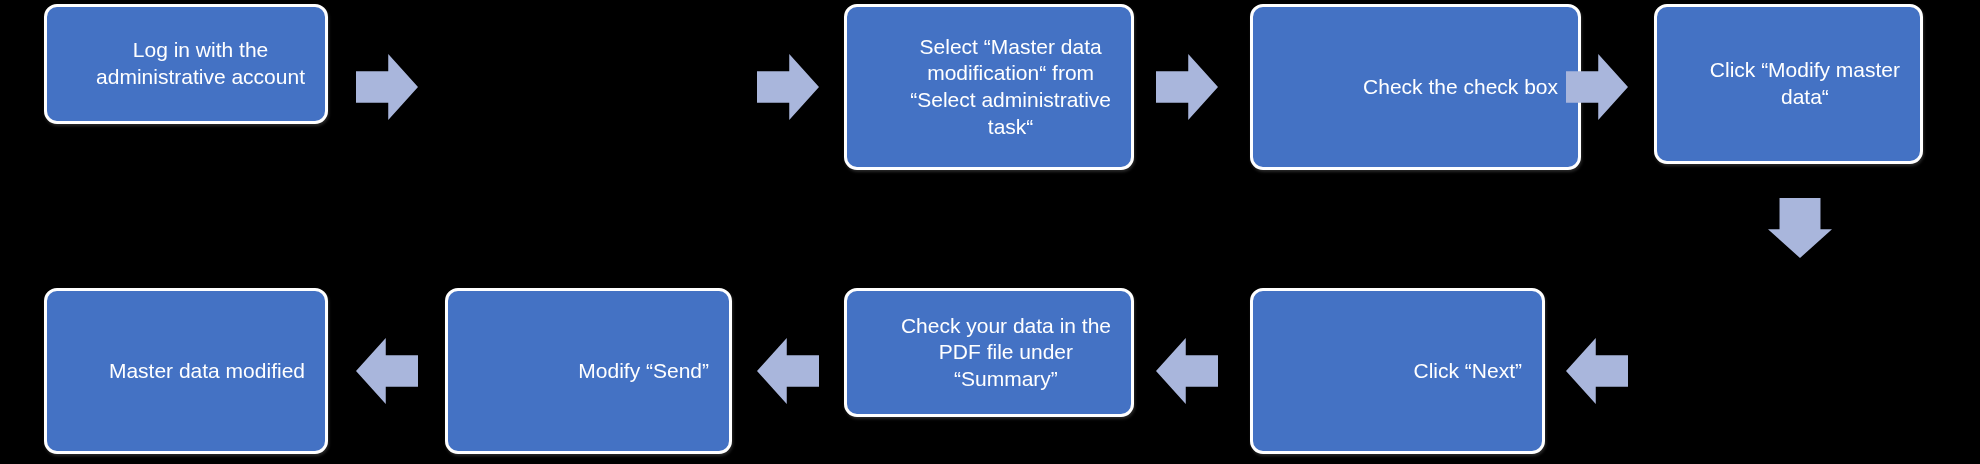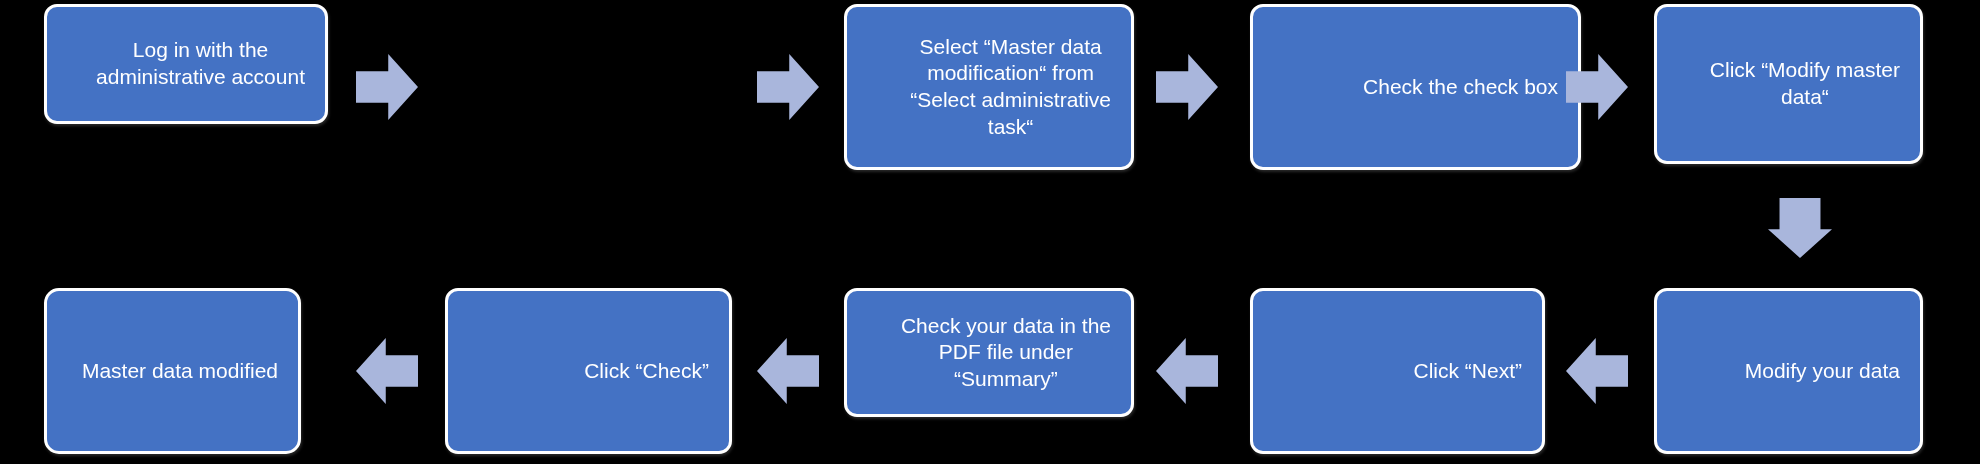--- a/index.html
+++ b/index.html
@@ -64,35 +64,32 @@
 task“</span>
   </div>
   <div class="flow-box" style="left:1250px; top:4px; width:331px; height:166px;">
     <span class="box-label">Check the check box</span>
   </div>
   <div class="flow-box" style="left:1654px; top:4px; width:269px; height:160px;">
     <span class="box-label">Click “Modify master
 data“</span>
   </div>
 
-  <div class="flow-box" style="left:1654px; top:288px; width:269px; height:166px;">
-    <span class="box-label">Modify your data</span>
-  </div>
   <div class="flow-box" style="left:1250px; top:288px; width:295px; height:166px;">
     <span class="box-label">Click “Next”</span>
   </div>
   <div class="flow-box" style="left:844px;  top:288px; width:290px; height:129px;">
     <span class="box-label">Check your data in the
 PDF file under
 “Summary”</span>
   </div>
   <div class="flow-box" style="left:445px;  top:288px; width:287px; height:166px;">
-    <span class="box-label">Click “Check”</span>
+    <span class="box-label">Modify “Send”</span>
   </div>
-  <div class="flow-box" style="left:44px;   top:288px; width:257px; height:166px;border-radius:15px;">
+  <div class="flow-box" style="left:44px;   top:288px; width:284px; height:166px;">
     <span class="box-label">Master data modified</span>
   </div>
 
   <div class="arrow arrow-right" style="left:356px;  top:54px; width:62px; height:66px;"></div>
   <div class="arrow arrow-right" style="left:757px;  top:54px; width:62px; height:66px;"></div>
   <div class="arrow arrow-right" style="left:1156px; top:54px; width:62px; height:66px;"></div>
   <div class="arrow arrow-right" style="left:1566px; top:54px; width:62px; height:66px;"></div>
 
   <div class="arrow arrow-down" style="left:1768px; top:198px; width:64px; height:60px;"></div>
 

